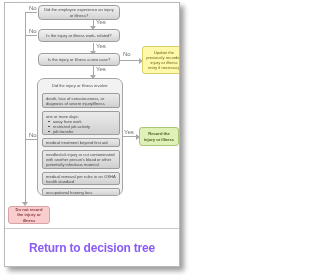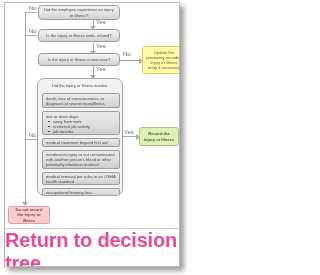--- a/index.html
+++ b/index.html
@@ -149,23 +149,24 @@
     color: #8a3b40;
   }
   
   .caption {
     position: absolute;
     left: 0; right: 0; bottom: 0;
     height: 37px;
     background: #ffffff;
     border-top: 1px solid #c9c9c9;
     display: flex;
+    align-items: center;
     justify-content: center;
-    color: #ec4899;
-    font-size: 20px;
+    color: #8b5cf6;
+    font-size: 12px;
     font-weight: bold;
     letter-spacing: -0.2px;
     font-family: "Liberation Sans", sans-serif;
   }
 </style>
 </head>
 <body>
 
 <div id="root">
   <div class="panel">

